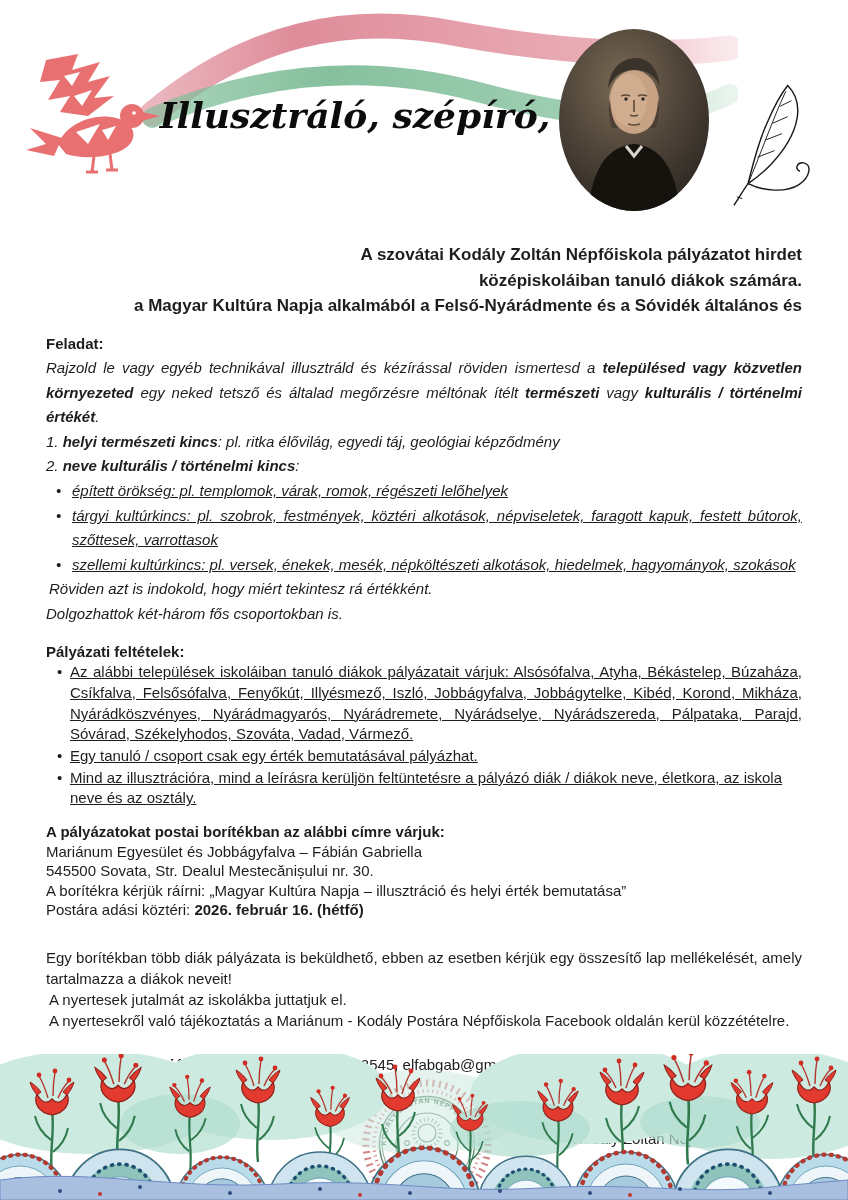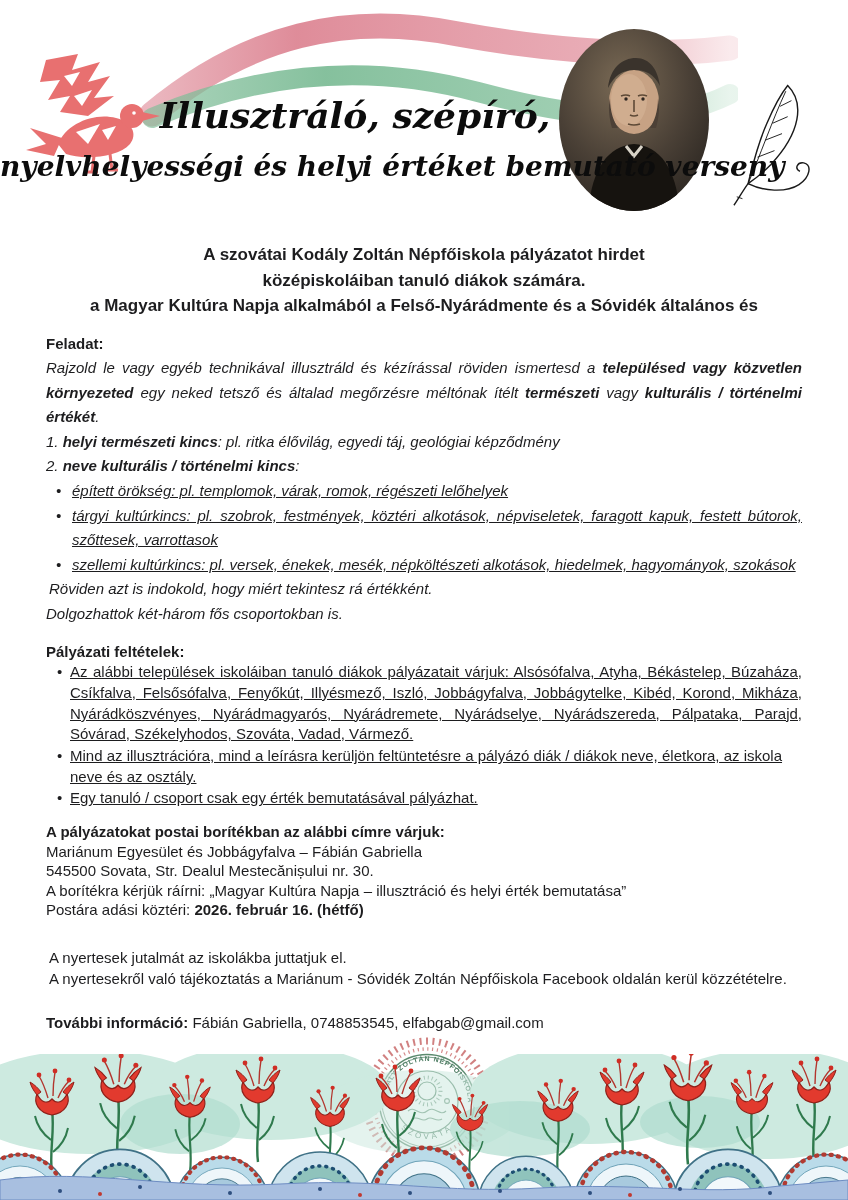--- a/index.html
+++ b/index.html
@@ -10,21 +10,21 @@
   .ribbon-svg{position:absolute;left:138px;top:6px;z-index:1;}
   .bird-svg{position:absolute;left:16px;top:52px;z-index:2;}
   .portrait-svg{position:absolute;left:558px;top:28px;z-index:2;}
   .quill-svg{position:absolute;left:712px;top:78px;z-index:2;}
   .script-title{position:absolute;z-index:3;font-family:"DejaVu Serif",serif;
         font-style:italic;font-weight:700;color:#0c0c0c;text-align:center;white-space:nowrap;}
   .script-line1{left:55px;top:94px;width:600px;font-size:36px;}
   .script-line2{left:0;top:150px;width:705px;font-size:28px;}
   
   .content{padding:0 46px;font-size:15px;}
-  .announcement{margin-top:6px;font-weight:700;font-size:17px;line-height:1.5;text-align:center;}
+  .announcement{margin-top:6px;font-weight:700;font-size:17px;line-height:1.5;text-align:right;}
   .sec-heading{font-weight:700;margin-top:13px;}
   p{margin:0;}
   .italic{font-style:italic;}
   .justify{text-align:justify;}
   .feladat{margin-top:10px;line-height:1.64;}
   ul.bullets{margin:0;padding-left:26px;list-style:none;text-decoration:underline;}
   ul.bullets li::before{content:"•";display:inline-block;width:16px;margin-left:-16px;}
   .note{padding-left:3px;}
   .feltetelek{margin-top:15px;line-height:1.38;}
   .feltetelek ul.bullets{padding-left:24px;}
@@ -83,21 +83,20 @@
         <path d="M86,78 L100,74 L92,88 Z"></path>
       </g>
       <g stroke="#e87070" stroke-width="3" fill="none">
         <path d="M78,104 L76,120 M70,120 L82,120"></path>
         <path d="M94,102 L96,118 M90,118 L102,118"></path>
       </g>
       <circle cx="118" cy="61" r="1.8" fill="#ffffff"></circle>
     </svg>
 
     <div class="script-title script-line1">Illusztráló, szépíró,</div>
-    <div class="script-title script-line2">nyelvhelyességi és helyi értéket bemutató verseny</div>
 
     <svg class="portrait-svg" width="152" height="184" viewBox="0 0 152 184">
       <defs>
         <radialGradient id="pbg" cx=".42" cy=".3" r=".9">
           <stop offset="0" stop-color="#7a6a55"></stop>
           <stop offset=".5" stop-color="#4a4036"></stop>
           <stop offset="1" stop-color="#1e1b18"></stop>
         </radialGradient>
         <clipPath id="oval">
             <ellipse cx="76" cy="92" rx="75" ry="91"></ellipse>
@@ -157,36 +156,37 @@
         <li>szellemi kultúrkincs: pl. versek, énekek, mesék, népköltészeti alkotások, hiedelmek, hagyományok, szokások</li>
       </ul>
       <p class="italic note">Röviden azt is indokold, hogy miért tekintesz rá értékként.</p>
       <p class="italic">Dolgozhattok két-három fős csoportokban is.</p>
     </div>
 
     <div class="feltetelek">
       <div class="sec-heading">Pályázati feltételek:</div>
       <ul class="bullets">
         <li class="justify">Az alábbi települések iskoláiban tanuló diákok pályázatait várjuk: Alsósófalva, Atyha, Békástelep, Búzaháza, Csíkfalva, Felsősófalva, Fenyőkút, Illyésmező, Iszló, Jobbágyfalva, Jobbágytelke, Kibéd, Korond, Mikháza, Nyárádköszvényes, Nyárádmagyarós, Nyárádremete, Nyárádselye, Nyárádszereda, Pálpataka, Parajd, Sóvárad, Székelyhodos, Szováta, Vadad, Vármező.</li>
+        <li>Egy tanuló / csoport csak egy érték bemutatásával pályázhat.</li>
         <li>Mind az illusztrációra, mind a leírásra kerüljön feltüntetésre a pályázó diák / diákok neve, életkora, az iskola neve és az osztály.</li>
-        <li>Egy tanuló / csoport csak egy érték bemutatásával pályázhat.</li>
       </ul>
     </div>
 
     <div class="address">
       <div class="sec-heading">A pályázatokat postai borítékban az alábbi címre várjuk:</div>
       <p>Mariánum Egyesület és Jobbágyfalva – Fábián Gabriella</p>
       <p>545500 Sovata, Str. Dealul Mestecănișului nr. 30.</p>
       <p>A borítékra kérjük ráírni: „Magyar Kultúra Napja – illusztráció és helyi érték bemutatása”</p>
       <p><span>Postára adási köztéri: </span><b>2026. február 16. (hétfő)</b></p>
     </div>
 
     <div class="closing">
+      <p class="justify">Egy borítékban több diák pályázata is beküldhető, ebben az esetben kérjük egy összesítő lap mellékelését, amely tartalmazza a diákok neveit!</p>
       <p class="indent">A nyertesek jutalmát az iskolákba juttatjuk el.</p>
-      <p class="indent">A nyertesekről való tájékoztatás a Mariánum - Sóvidék Zoltán Népfőiskola Facebook oldalán kerül közzétételre.</p>
+      <p class="indent">A nyertesekről való tájékoztatás a Mariánum - Kodály Postára Népfőiskola Facebook oldalán kerül közzétételre.</p>
       <p class="info"><b>További információ:</b><span> Fábián Gabriella, 0748853545, elfabgab@gmail.com</span></p>
     </div>
   </div>
 
   <div class="footer">
     <svg class="seal-svg" width="134" height="134" viewBox="0 0 134 134">
       <defs>
         <path id="sealTop" d="M26,67 A41,41 0 0 1 108,67"></path>
         <path id="sealBot" d="M30,67 A37,37 0 0 0 104,67"></path>
       </defs>

